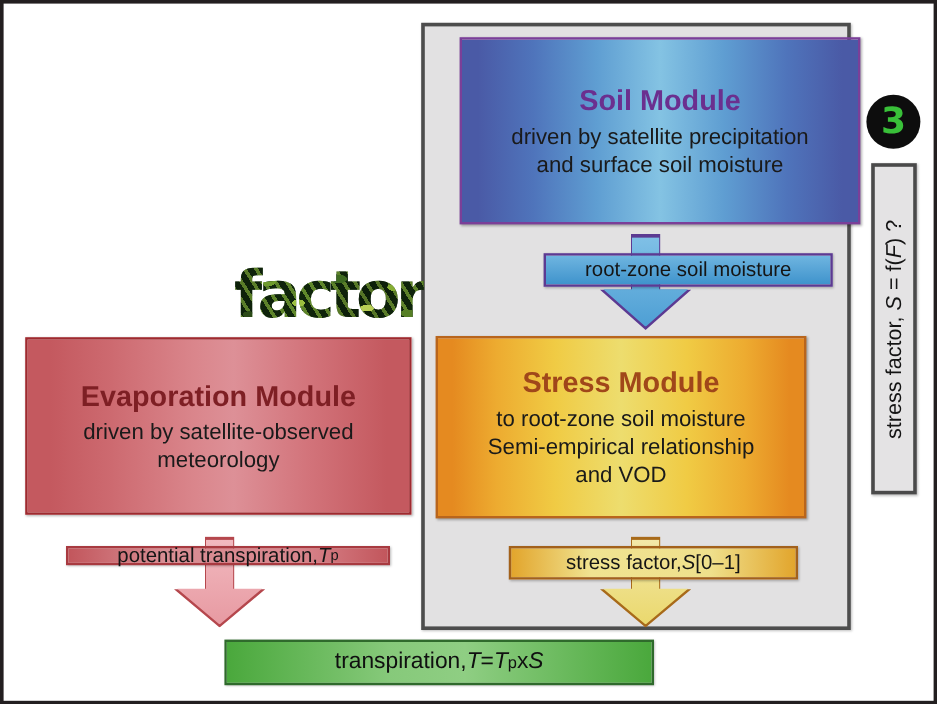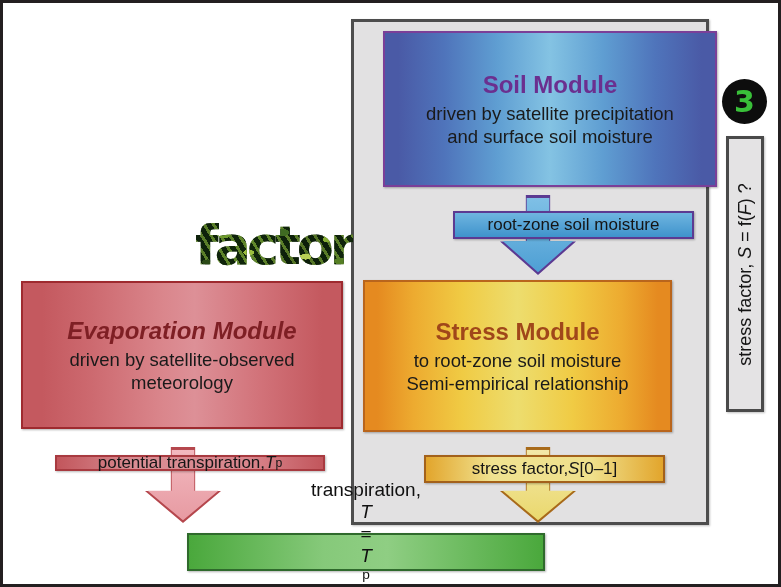--- a/index.html
+++ b/index.html
@@ -86,21 +86,21 @@
     left:18px;top:278px;width:322px;height:148px;
     border:2.5px solid #9e2a2f;
     background:linear-gradient(to right,
         #c4595f 0%, #c4595f 6%,
         #cd6a70 22%,
         #da868c 44%,
         #dd9097 54%,
         #d2737a 74%,
         #c4595f 94%, #c4595f 100%);
   }
-  #evaporation-module .title{ color:#7e1f24; font-weight:bold;font-style:italic; }
+  #evaporation-module .title{ color:#7e1f24; font-weight:bold; }
 
   
   .block-arrow{
     position:absolute;
     box-sizing:border-box;
   }
   .block-arrow .shape{
     position:absolute;inset:0;
     clip-path:polygon(34% 0%,66% 0%,66% 58%,100% 58%,50% 100%,0% 58%,34% 58%);
   }
@@ -163,21 +163,20 @@
   
   #result-bar{
     position:absolute;
     left:184px;top:530px;width:358px;height:38px;
     box-sizing:border-box;
     display:flex;align-items:center;justify-content:center;
     border:2px solid #2f6a2c;
     background:linear-gradient(to right,#4aa83c 0%,#86c97a 38%,#8fce83 56%,#4aa83c 100%);
     font-size:19px;color:#101010;white-space:nowrap;
     box-shadow:1px 1px 2px rgba(0,0,0,.3);
-    flex-direction:column;
   }
 
   
   #question-panel{
     position:absolute;
     left:723px;top:133px;width:38px;height:276px;
     box-sizing:border-box;
     border:3px solid #4a4a4a;
     background:#e4e3e4;
     box-shadow:1px 1px 2px rgba(0,0,0,.25);
@@ -254,20 +253,21 @@
     <div class="shape"></div>
   </div>
   <div class="label-bar" id="label-rootzone">
     <span>root-zone soil moisture</span>
   </div>
 
   <div class="module" id="stress-module">
     <div class="title">Stress Module</div>
     <div class="body">to root-zone soil moisture</div>
     <div class="body">Semi-empirical relationship</div>
+    <div class="body">and VOD</div>
   </div>
 
   <div class="module" id="evaporation-module">
     <div class="title">Evaporation Module</div>
     <div class="body">driven by satellite-observed</div>
     <div class="body">meteorology</div>
   </div>
 
   <div id="gleam-logo">factor</div>
 

